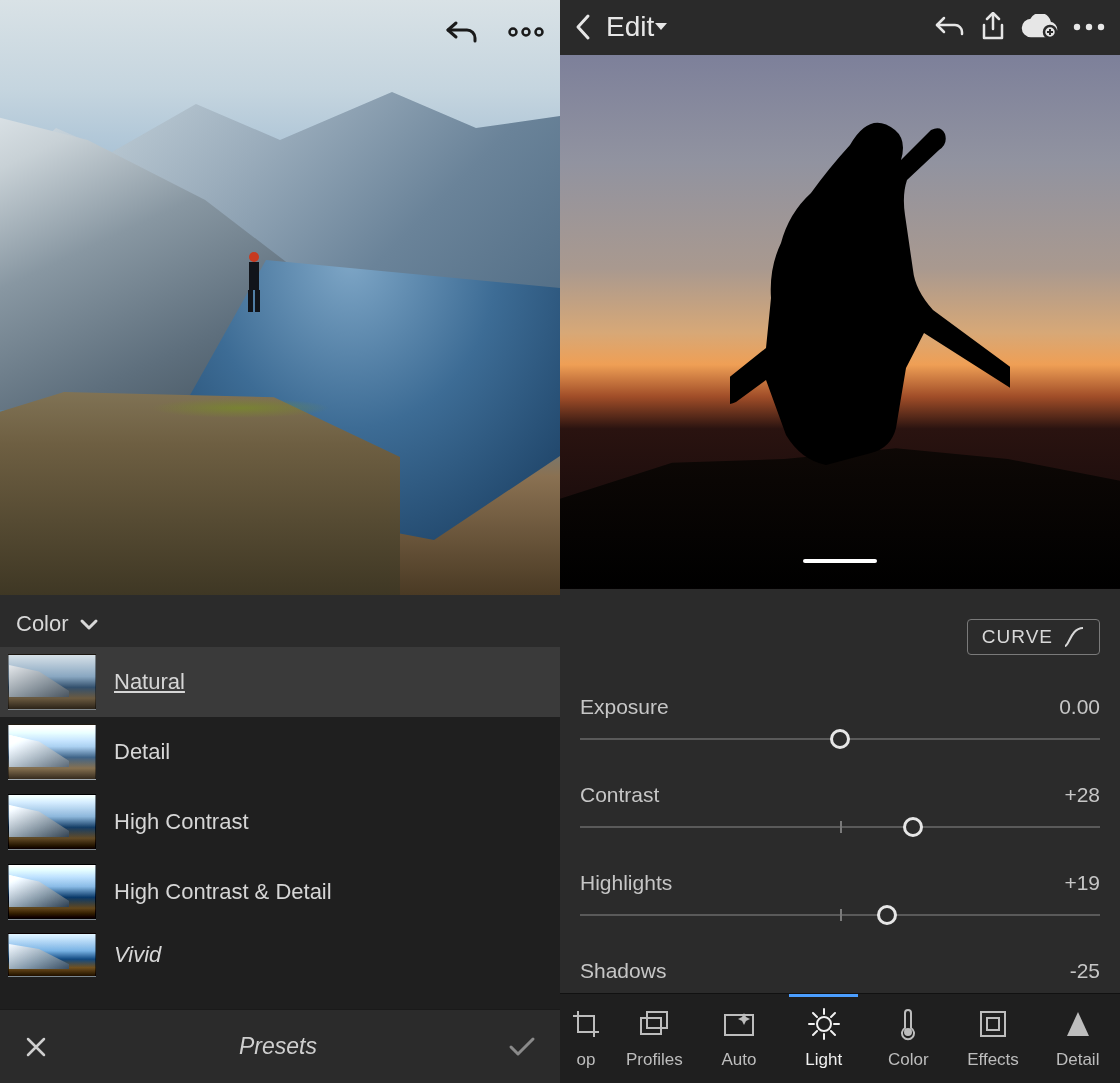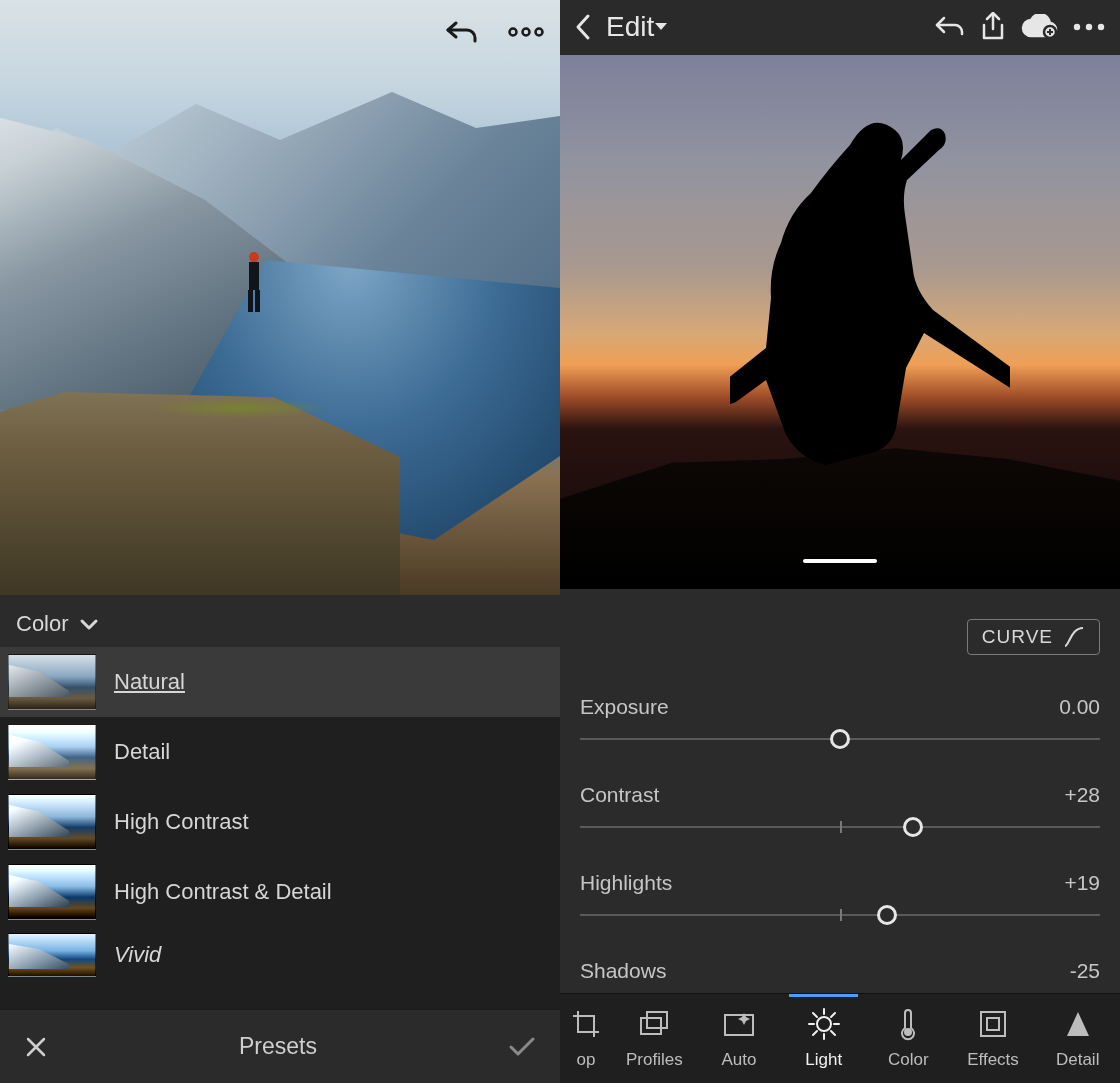--- a/index.html
+++ b/index.html
@@ -86,21 +86,21 @@
     content:""; position:absolute; left:0; top:10px; width:70%; height:60%;
     background: linear-gradient(155deg,#e6e9ec,#88939c 60%,#4a5560);
     clip-path: polygon(0 0, 50% 20%, 100% 80%, 100% 100%, 0 100%);
   }
   .preset-item.last { height: 56px; overflow:hidden;font-style:italic; }
   .preset-item.last .thumb{height:44px;}
 
   .bottom-bar-left {
     height: 74px; background: #2b2b2b; border-top: 1px solid #1a1a1a;
     display: flex; align-items: center; justify-content: space-between;
-    padding: 0 24px; color: #cfcfcf; font-size: 23px;
+    padding: 0 24px; color: #cfcfcf; font-size: 23px; font-style: italic;
   }
 
   
   .right .toolbar {
     height: 58px; background: #2a2a2a; display: flex; align-items: center;
     padding: 0 14px; gap: 14px;
   }
   .toolbar .spacer { flex:1; }
   .right .photo2 {
     width: 100%; height: 568px;

